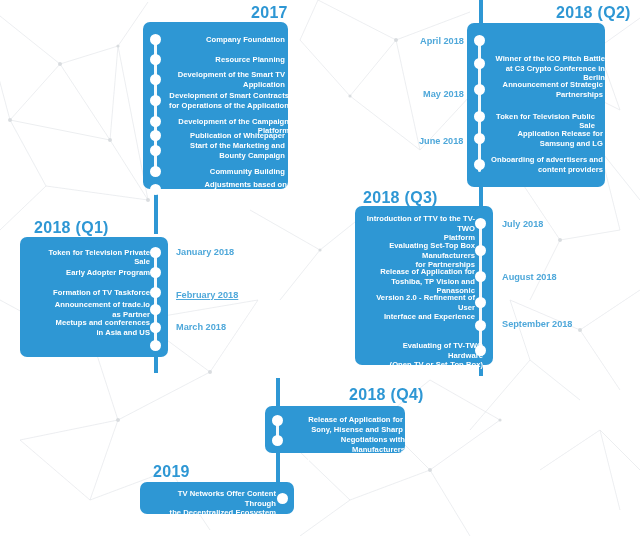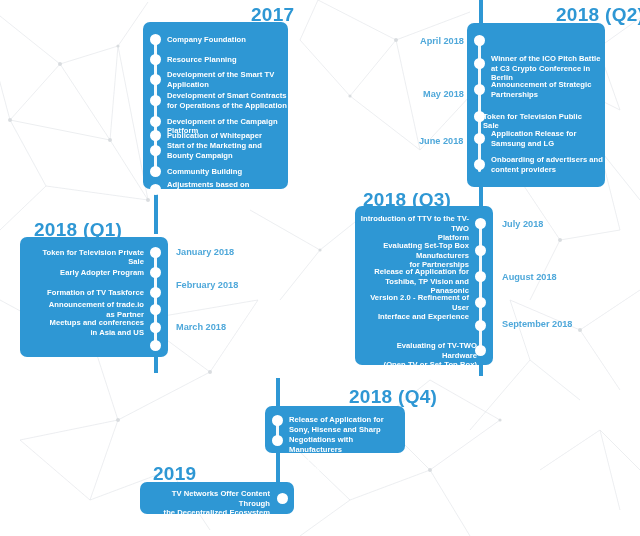--- a/index.html
+++ b/index.html
@@ -43,21 +43,21 @@
     position: absolute;
     background: #2e97d4;
     border-radius: 7px;
     box-sizing: border-box;
     z-index: 3;
   }
 
   .year-label {
     position: absolute;
     color: #2e97d4;
-    font-size: 19px;
+    font-size: 16px;
     font-weight: bold;
     letter-spacing: 0.3px;
     white-space: nowrap;
     z-index: 4;
   }
 
   .date-label {
     position: absolute;
     color: #4fa8da;
     font-size: 9.2px;
@@ -87,22 +87,22 @@
 
   .item-text {
     position: absolute;
     color: #ffffff;
     font-size: 7.6px;
     font-weight: bold;
     line-height: 9.6px;
     white-space: pre-line;
     letter-spacing: .05px;
   }
-  .item-text.right  { text-align: left; }
-  .item-text.left   { text-align: right; }
+  .item-text.right  { text-align: right; }
+  .item-text.left   { text-align: right; margin-left: 6px; }
 </style>
 </head>
 <body>
 
 <svg id="bg-net" viewBox="0 0 640 536" xmlns="http://www.w3.org/2000/svg">
   <g stroke="#dfe3e6" stroke-width="0.7" fill="none" opacity="0.85">
     <path d="M-10 8 L60 64 L10 120 L-6 60 Z"></path>
     <path d="M60 64 L118 46 L148 2"></path>
     <path d="M60 64 L110 140 L10 120"></path>
     <path d="M110 140 L148 200 L46 186 L10 120"></path>
@@ -228,21 +228,21 @@
 as Partner</div>
 
     <div class="dot" style="left:135.5px; top:90px;"></div>
     <div class="item-text left" style="left:6px; top:81px; width:118px;">Meetups and conferences
 in Asia and US</div>
 
     <div class="dot" style="left:135.5px; top:108px;"></div>
   </div>
 
   <div class="date-label" style="left:176px; top:247px;">January 2018</div>
-  <div class="date-label" style="left:176px; top:280px;">February 2018</div>
+  <div class="date-label" style="left:176px; top:290px;text-decoration:underline;">February 2018</div>
   <div class="date-label" style="left:176px; top:322px;">March 2018</div>
 
   <div class="year-label" style="left:556px; top:4px;">2018 (Q2)</div>
 
   <div class="card" style="left:467px; top:23px; width:138px; height:164px;">
     <div class="rail" style="left:11px; top:16px; height:133px;"></div>
 
     <div class="dot" style="left:12.5px; top:17px;"></div>
 
     <div class="dot" style="left:12.5px; top:40px;"></div>

